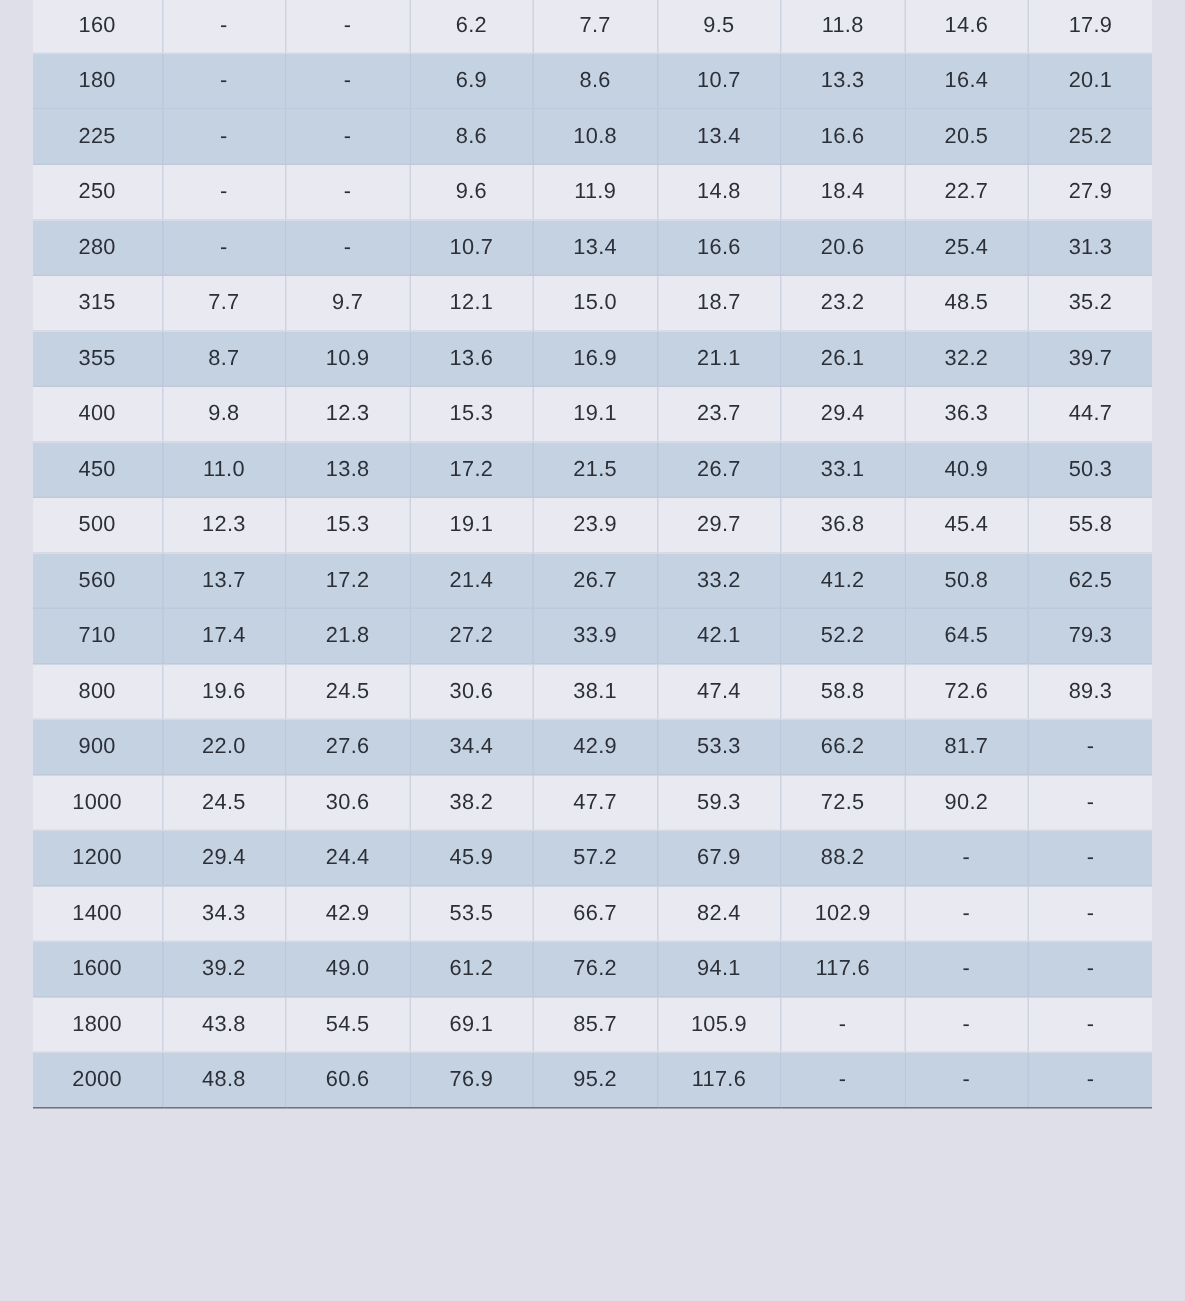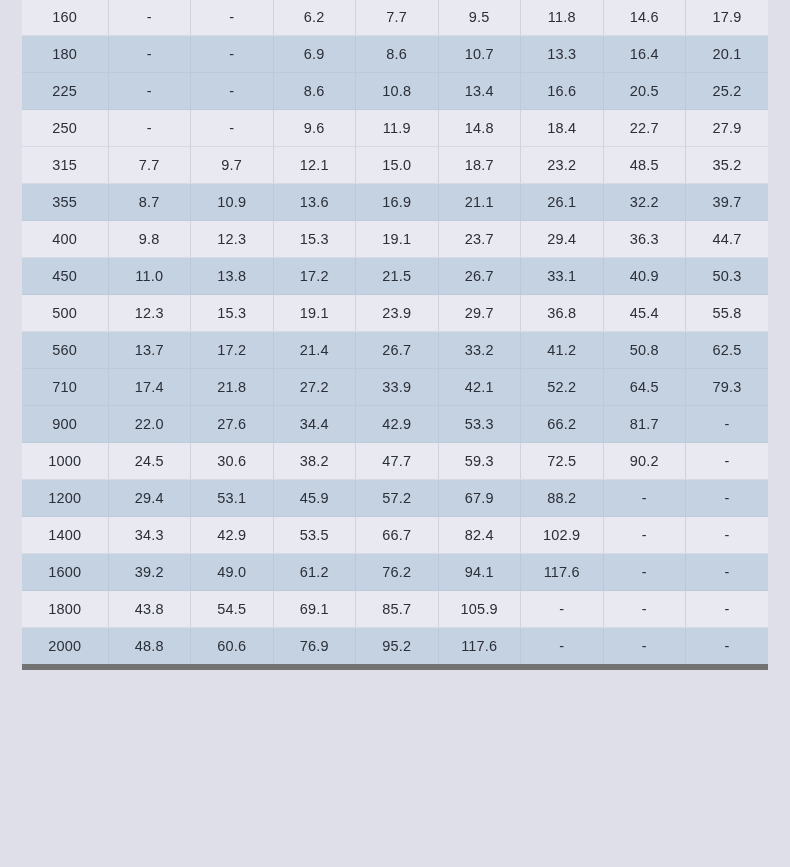--- a/index.html
+++ b/index.html
@@ -67,21 +67,21 @@
   .spec-table tr.row-dark td {
     background: #c5d2e1;
     border-bottom: 1px solid #bdcadb;
     border-right: 1px solid #bdc8da;
   }
   .spec-table tr.row-dark td:last-child {
     border-right: none;
   }
 
   .spec-table tr:last-child td {
-    border-bottom: 6px solid #737373;
+    border-bottom: 1px solid #737373;
   }
 
   .cell-dash {
     color: #4a5260;
   }
 </style>
 </head>
 <body>
 
 <div id="page-root">
@@ -135,20 +135,31 @@
           <tr class="row-light">
             <td>250</td>
             <td class="cell-dash">-</td>
             <td class="cell-dash">-</td>
             <td>9.6</td>
             <td>11.9</td>
             <td>14.8</td>
             <td>18.4</td>
             <td>22.7</td>
             <td>27.9</td>
+          </tr>
+          <tr class="row-dark">
+            <td>280</td>
+            <td class="cell-dash">-</td>
+            <td class="cell-dash">-</td>
+            <td>10.7</td>
+            <td>13.4</td>
+            <td>16.6</td>
+            <td>20.6</td>
+            <td>25.4</td>
+            <td>31.3</td>
           </tr>
           <tr class="row-light">
             <td>315</td>
             <td>7.7</td>
             <td>9.7</td>
             <td>12.1</td>
             <td>15.0</td>
             <td>18.7</td>
             <td>23.2</td>
             <td>48.5</td>
@@ -213,20 +224,31 @@
             <td>710</td>
             <td>17.4</td>
             <td>21.8</td>
             <td>27.2</td>
             <td>33.9</td>
             <td>42.1</td>
             <td>52.2</td>
             <td>64.5</td>
             <td>79.3</td>
           </tr>
+          <tr class="row-light">
+            <td>800</td>
+            <td>19.6</td>
+            <td>24.5</td>
+            <td>30.6</td>
+            <td>38.1</td>
+            <td>47.4</td>
+            <td>58.8</td>
+            <td>72.6</td>
+            <td>89.3</td>
+          </tr>
           <tr class="row-dark">
             <td>900</td>
             <td>22.0</td>
             <td>27.6</td>
             <td>34.4</td>
             <td>42.9</td>
             <td>53.3</td>
             <td>66.2</td>
             <td>81.7</td>
             <td class="cell-dash">-</td>
@@ -238,21 +260,21 @@
             <td>38.2</td>
             <td>47.7</td>
             <td>59.3</td>
             <td>72.5</td>
             <td>90.2</td>
             <td class="cell-dash">-</td>
           </tr>
           <tr class="row-dark">
             <td>1200</td>
             <td>29.4</td>
-            <td>53.1</td>
+            <td>24.4</td>
             <td>45.9</td>
             <td>57.2</td>
             <td>67.9</td>
             <td>88.2</td>
             <td class="cell-dash">-</td>
             <td class="cell-dash">-</td>
           </tr>
           <tr class="row-light">
             <td>1400</td>
             <td>34.3</td>

